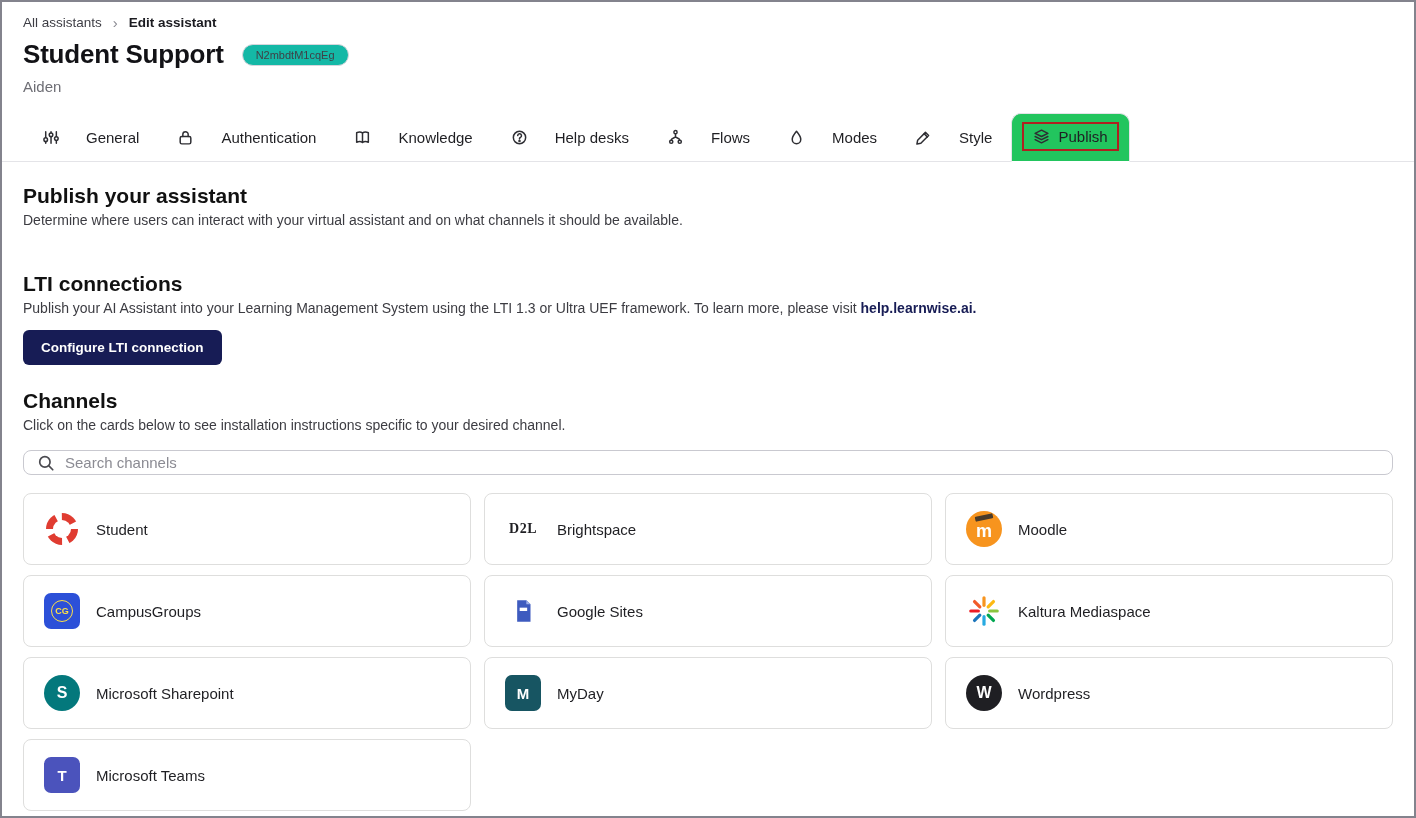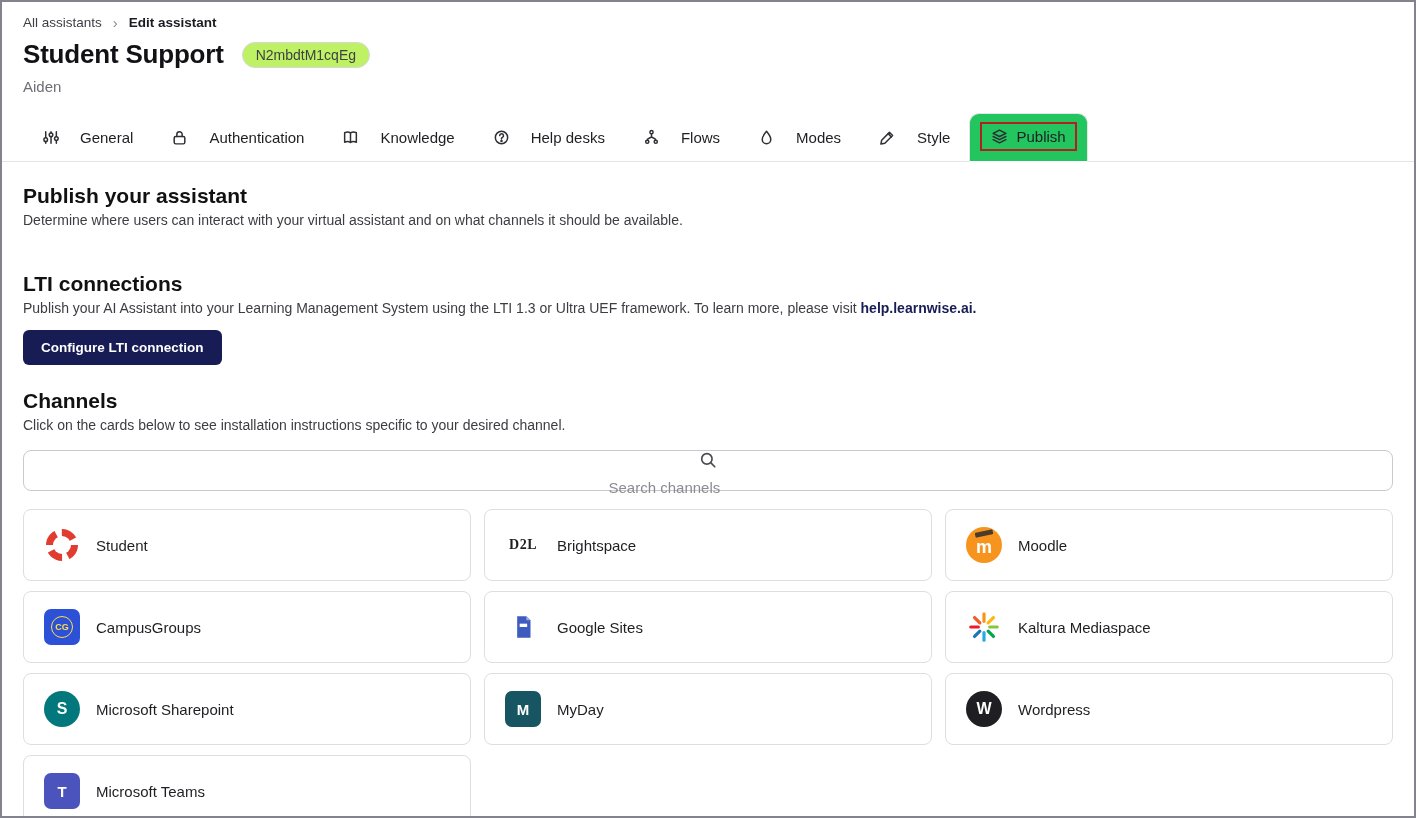--- a/index.html
+++ b/index.html
@@ -21,33 +21,33 @@
   
   .breadcrumb { display:flex; align-items:center; gap:11px; font-size:13.5px; margin-top:2px; }
   .crumb-link { color:#3d3d44; cursor:pointer; }
   .crumb-sep { color:#8b8b93; font-size:15px; line-height:1; }
   .crumb-current { font-weight:700; color:#1b1b20; }
 
   
   .title-row { display:flex; align-items:center; gap:18px; margin-top:9px; }
   .page-title { font-size:26px; font-weight:700; letter-spacing:-0.2px; color:#121216; }
   .id-badge {
-    font-size:14px; color:#3f3f46; border:1px solid #d6d6dc; border-radius:999px;
-    padding:4px 13px; background:#bef264;
+    font-size:11px; color:#3f3f46; border:1px solid #d6d6dc; border-radius:999px;
+    padding:4px 13px; background:#14b8a6;
   }
   .subtitle { margin-top:8px; color:#6e6e75; font-size:15px; }
 
   
   .tabs {
     display:flex; align-items:flex-end;
     margin: 18px -21px 0; padding: 0 21px;
     border-bottom: 1px solid #e4e4e8;
   }
   .tab {
-    display:flex; align-items:center; gap:21px;
+    display:flex; align-items:center; gap:27px;
     padding: 13px 19px 15px;
     font-size:15px; color:#1f1f23; cursor:pointer; white-space:nowrap;
   }
   .tab .ticon { display:flex; align-items:center; }
   .tab .ticon svg { display:block; }
   .tab-active {
     border:1px solid #e4e4e8; border-bottom:1px solid #fff;
     border-radius:10px 10px 0 0;
     margin-bottom:-1px; background:#22c55e;
     padding: 8px 10px 10px;
@@ -67,22 +67,22 @@
   .primary-btn {
     margin-top:14px; display:inline-block;
     background:#171c55; color:#fff; border:none; border-radius:6px;
     font-family:"Liberation Sans", sans-serif;
     font-size:13.5px; font-weight:700; padding:10px 18px; cursor:pointer;text-align:center;
   }
   .sec-channels .h2 { margin-top:24px; }
 
   
   .search-bar {
-    margin-top:17px; height:41px; border:1px solid #c9c9d0; border-radius:8px;
-    display:flex; align-items:center; gap:10px; padding:0 13px; background:#fff;flex-direction:column;
+    margin-top:17px; height:25px; border:1px solid #c9c9d0; border-radius:8px;
+    display:flex; align-items:center; gap:10px; padding:0 13px; background:#fff;
   }
   .search-bar svg { display:block; flex-shrink:0; }
   .search-input {
     border:none; outline:none; flex:1; font-size:15px; color:#333;
     font-family:"Liberation Sans", sans-serif; background:transparent;
   }
   .search-input::placeholder { color:#8b8b93; }
 
   
   .grid {

